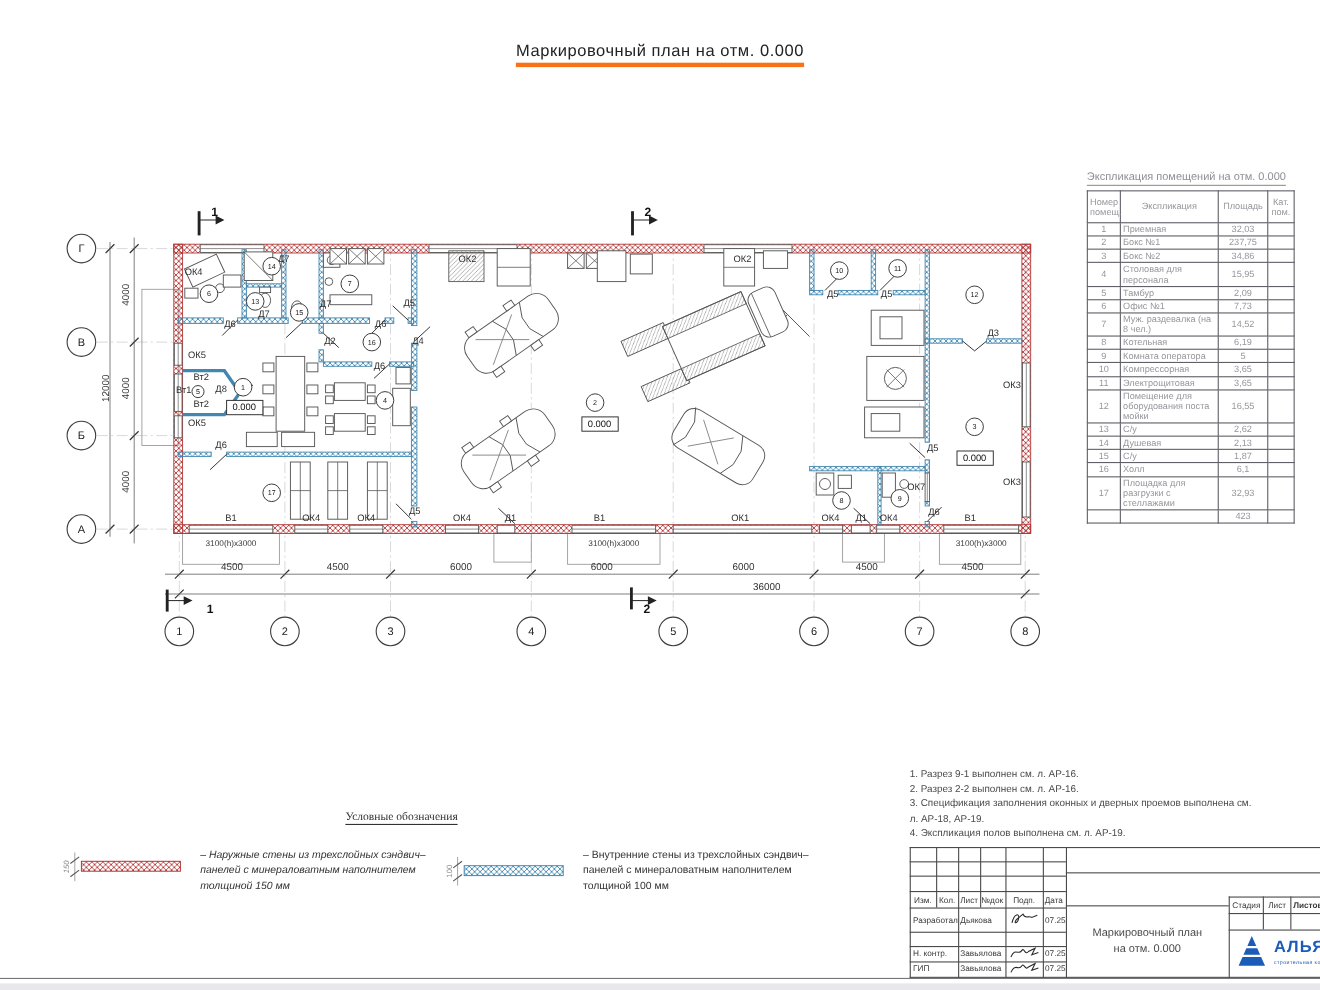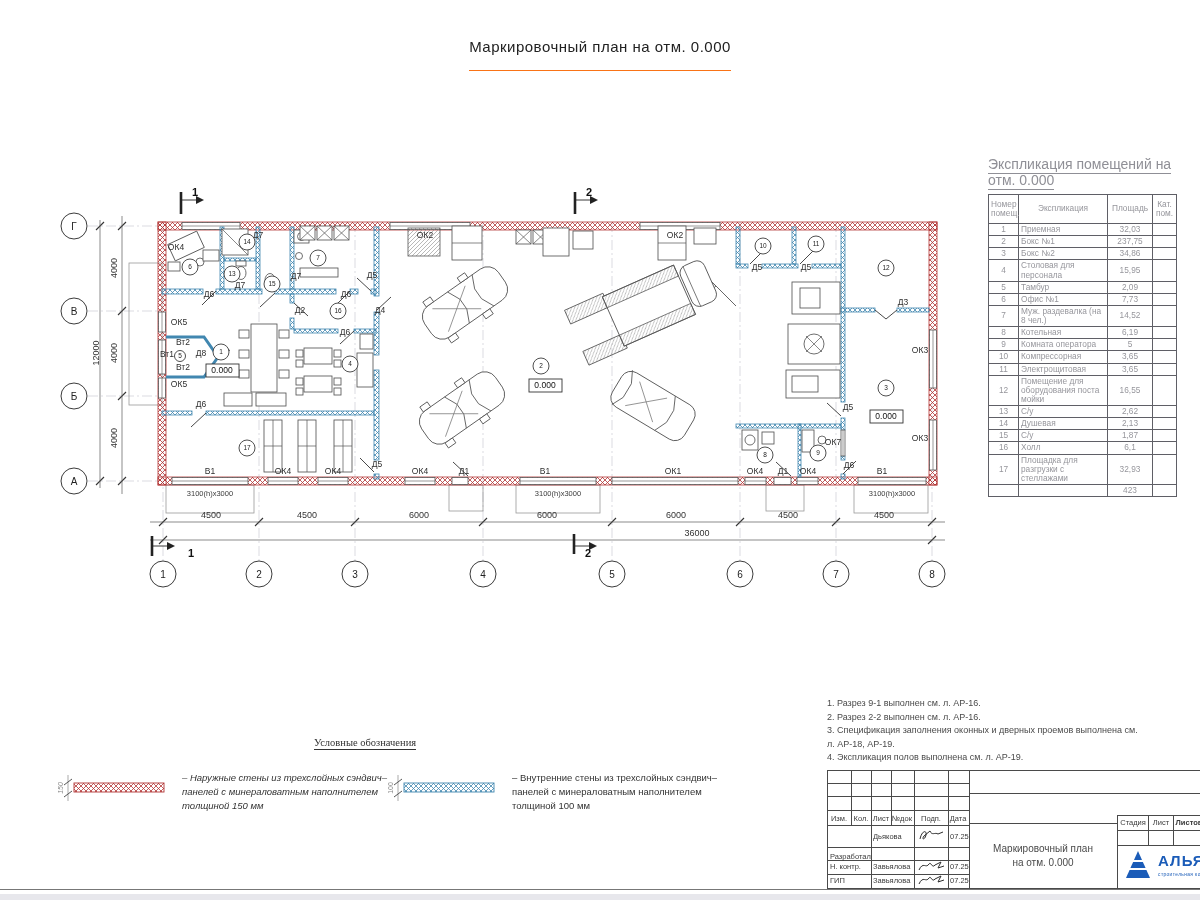--- a/index.html
+++ b/index.html
@@ -1,21 +1,21 @@
 <!DOCTYPE html>
 <html><head>
 <meta charset="utf-8">
 <style>
   html,body{margin:0;padding:0;}
   body{width:1200px;height:900px;position:relative;overflow:hidden;background:#ffffff;
        font-family:"Liberation Sans", sans-serif;color:#333;}
   .abs{position:absolute;}
   
   #main-title{top:38px;left:0;width:1200px;text-align:center;font-size:15px;color:#222;letter-spacing:.5px;}
-  #main-title span{border-bottom:1px solid #f97316;padding-bottom:15px;}
+  #main-title span{border-bottom:4px solid #f97316;padding-bottom:2px;}
   
   #plan{top:0;left:0;}
   .ax{stroke:#c4c4cc;stroke-width:.6;stroke-dasharray:10 3 2 3;fill:none;}
   .axc{fill:#fff;stroke:#3c3c3c;stroke-width:1;}
   .axt{font-size:10px;fill:#222;text-anchor:middle;}
   .dimline{stroke:#5a5a5a;stroke-width:.7;}
   .tick{stroke:#333;stroke-width:1.1;}
   .dim{font-size:9px;fill:#333;text-anchor:middle;}
   .lbl{font-size:8.5px;fill:#2e2e2e;text-anchor:middle;}
   .sec{font-size:11px;fill:#111;font-weight:bold;text-anchor:middle;}
@@ -28,21 +28,21 @@
   .swing{stroke:#333;stroke-width:.9;fill:none;}
   .winr{fill:#fff;stroke:#555;stroke-width:.8;}
   .winl{stroke:#555;stroke-width:.6;}
   .roomc{fill:#fff;stroke:#3c3c3c;stroke-width:.9;}
   .roomt{font-size:6.5px;fill:#222;text-anchor:middle;}
   .barline{stroke:#222;stroke-width:2.6;}
   .arr{stroke:#222;stroke-width:.9;}
   .arrh{fill:#222;}
   
   #schedule{left:988px;top:156px;width:196px;color:#96969c;}
-  .sched-title{font-size:14px;margin-bottom:6px;color:#8f8f96;}
+  .sched-title{font-size:10px;margin-bottom:6px;color:#8f8f96;}
   .sched-title span{border-bottom:1px solid #8f8f96;padding-bottom:1px;}
   #schedule table{border-collapse:collapse;width:160px;table-layout:fixed;}
   #schedule th,#schedule td{border:1px solid #5f5f66;font-weight:normal;font-size:8.3px;
        padding:1px 2px;vertical-align:middle;line-height:1.1;}
   #schedule th{text-align:center;white-space:pre-line;height:26px;}
   td.c{text-align:center;}
   td.nm{text-align:left;}
   
   #notes{left:827px;top:697px;width:320px;font-size:9px;color:#4a4a4a;line-height:1.5;}
   
@@ -676,21 +676,21 @@
   <div class="leg-item" style="left:10px;font-style:italic;">
     <svg width="118" height="34">
       <line x1="12" y1="4" x2="12" y2="30" stroke="#888" stroke-width="0.7"></line>
       <line x1="8" y1="14" x2="16" y2="8" stroke="#555" stroke-width="1"></line>
       <line x1="8" y1="26" x2="16" y2="20" stroke="#555" stroke-width="1"></line>
       <text x="7" y="17" font-size="7" fill="#888" text-anchor="middle" transform="rotate(-90 7 17)">150</text>
       <rect x="18" y="12" width="90" height="9" fill="url(#redh)" stroke="#b23535" stroke-width="0.9"></rect>
     </svg>
     <div class="leg-text">– Наружные стены из трехслойных сэндвич–панелей с минераловатным наполнителем толщиной 150 мм</div>
   </div>
-  <div class="leg-item" style="left:340px;">
+  <div class="leg-item" style="left:358px;align-items:center;">
     <svg width="118" height="34">
       <line x1="12" y1="4" x2="12" y2="30" stroke="#888" stroke-width="0.7"></line>
       <line x1="8" y1="14" x2="16" y2="8" stroke="#555" stroke-width="1"></line>
       <line x1="8" y1="26" x2="16" y2="20" stroke="#555" stroke-width="1"></line>
       <text x="7" y="17" font-size="7" fill="#888" text-anchor="middle" transform="rotate(-90 7 17)">100</text>
       <rect x="18" y="12" width="90" height="9" fill="url(#blueh)" stroke="#4187b0" stroke-width="0.9"></rect>
     </svg>
     <div class="leg-text">– Внутренние стены из трехслойных сэндвич–панелей с минераловатным наполнителем толщиной 100 мм</div>
   </div>
 </div>
@@ -722,21 +722,21 @@
   <div class="bl" style="left:321px;top:45px;width:1px;height:30px;"></div>
   <div class="bl" style="left:346px;top:45px;width:1px;height:30px;"></div>
 
   <div class="tbx ctr" style="left:12px;top:44px;">Изм.</div>
   <div class="tbx ctr" style="left:34px;top:44px;">Кол.</div>
   <div class="tbx ctr" style="left:54px;top:44px;">Лист</div>
   <div class="tbx ctr" style="left:75px;top:44px;">№док</div>
   <div class="tbx ctr" style="left:104px;top:44px;">Подп.</div>
   <div class="tbx ctr" style="left:131px;top:44px;">Дата</div>
 
-  <div class="tbx" style="left:3px;top:62px;margin-top:20px;">Разработал</div>
+  <div class="tbx" style="left:3px;top:62px;">Разработал</div>
   <div class="tbx" style="left:46px;top:62px;">Дьякова</div>
   <svg class="sig" style="left:90px;top:57px;" viewBox="0 0 30 16">
     <path d="M3,12 C5,3 10,3 9,8 C8,13 4,13 7,9 L13,4 C15,9 18,5 21,7 L26,5"></path>
   </svg>
   <div class="tbx" style="left:123px;top:62px;">07.25</div>
   <div class="tbx" style="left:3px;top:92px;">Н. контр.</div>
   <div class="tbx" style="left:46px;top:92px;">Завьялова</div>
   <svg class="sig" style="left:90px;top:89px;" viewBox="0 0 30 16">
     <path d="M2,11 C6,2 9,10 12,5 C14,2 15,10 18,6 L24,3 L21,9 L27,7"></path>
   </svg>

